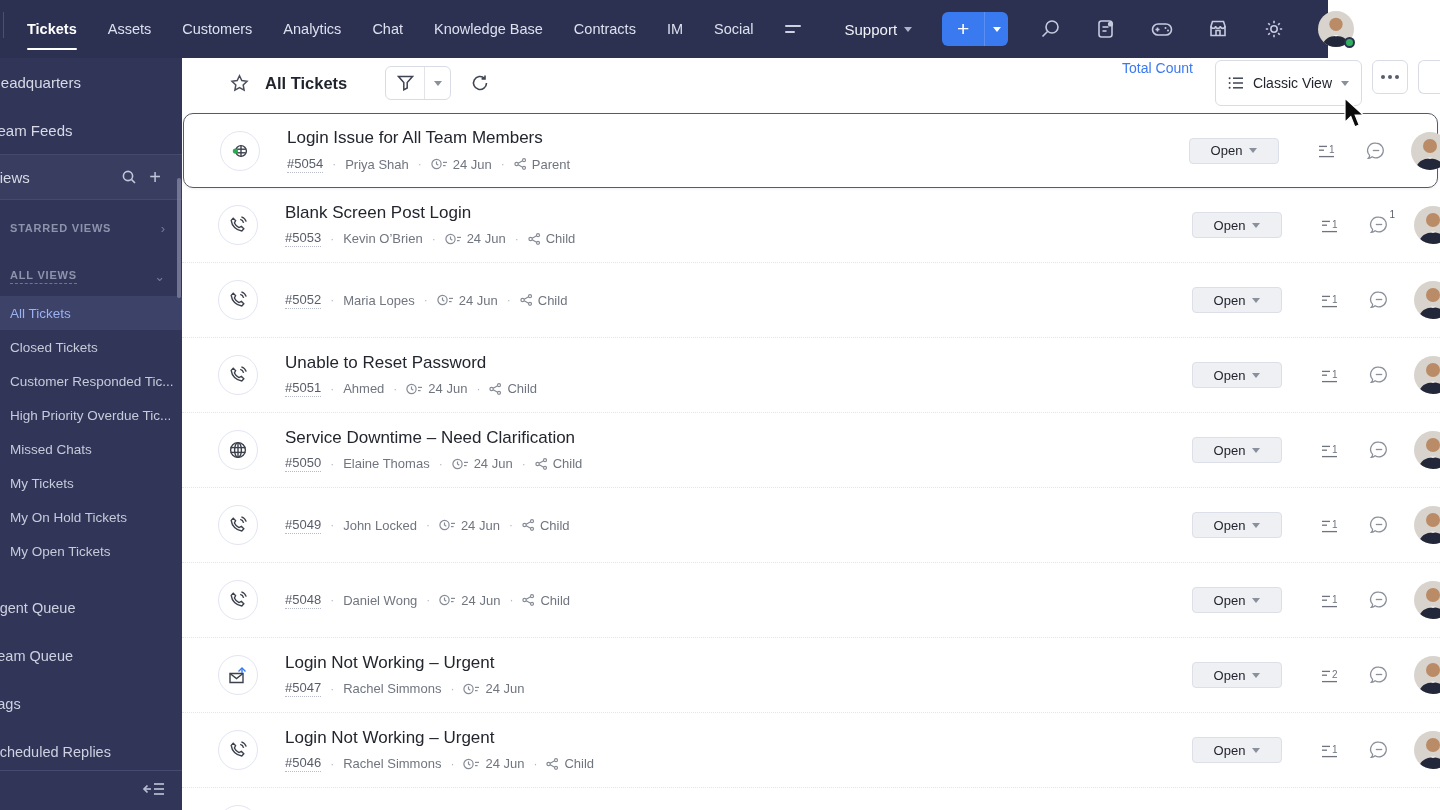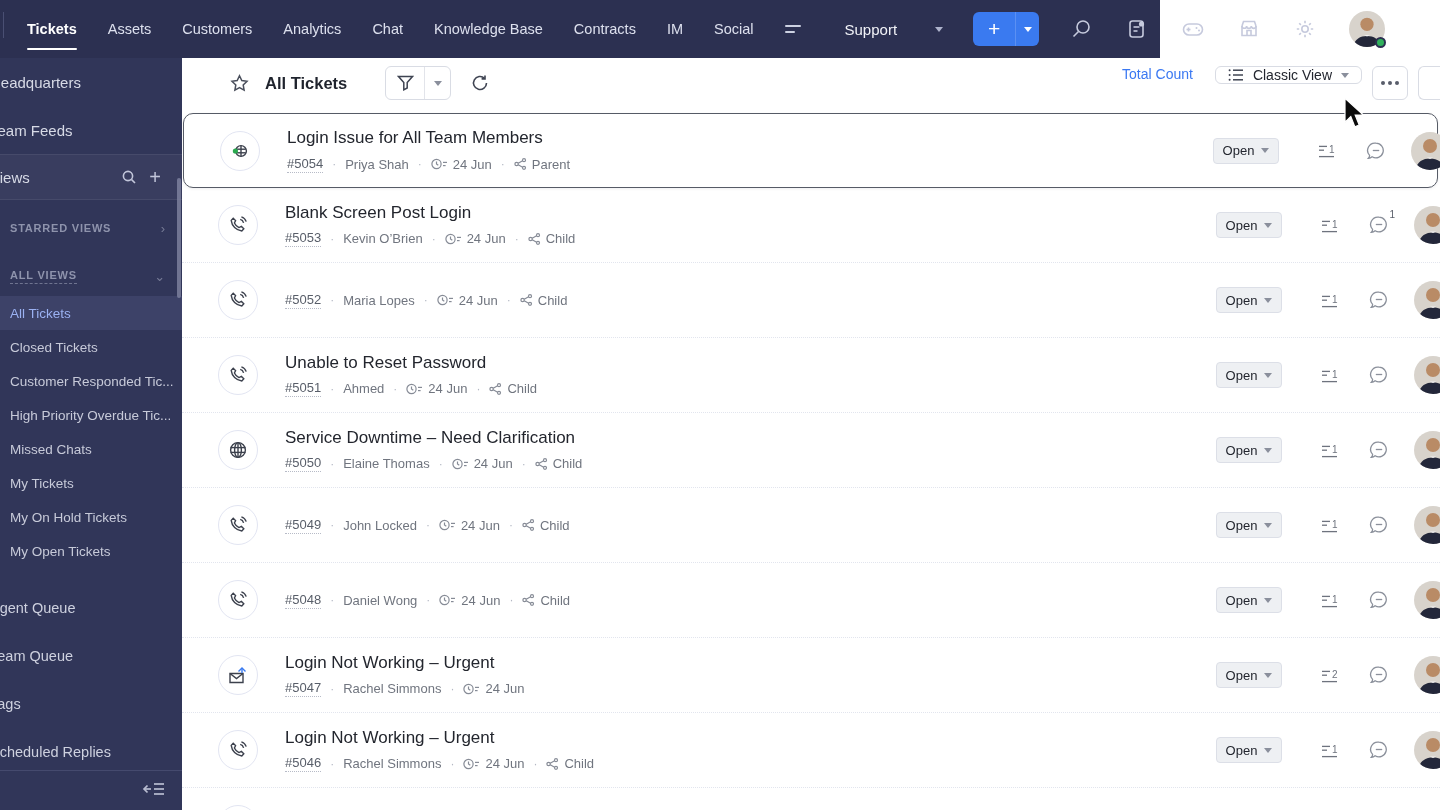--- a/index.html
+++ b/index.html
@@ -1,34 +1,34 @@
 <!DOCTYPE html>
 <html><head>
 <meta charset="utf-8">
 <style>
   * { margin:0; padding:0; box-sizing:border-box; }
   html,body { width:1440px; height:810px; overflow:hidden; background:#fff;
     font-family:"Liberation Sans", sans-serif; }
 
   
-  .topbar { position:absolute; left:0; top:0; width:1160px; height:58px;
+  .topbar { position:absolute; left:0; top:0; width:1328px; height:58px;
     background:#2c3051; display:flex; align-items:center; }
   .topbar-edge { position:absolute; left:3px; top:12px; width:1px; height:26px; background:#4a4f73; }
   .nav-items { display:flex; align-items:center; height:100%; padding-left:27px; }
   .nav-item { position:relative; color:#dde0ee; font-size:14.5px; margin-right:31px;
     height:100%; display:flex; align-items:center; cursor:pointer; white-space:nowrap; }
   .nav-item.active { color:#fff; font-weight:bold; }
   .nav-item.active::after { content:""; position:absolute; left:0; right:0; bottom:8px;
     height:2px; background:#fff; border-radius:1px; }
   .topbar-right { margin-left:auto; display:flex; align-items:center; padding-right:16px; }
   .reorder-icon { width:18px; margin-right:42px; cursor:pointer; }
   .reorder-icon i { display:block; height:2px; background:#cdd1e2; border-radius:1px; }
   .reorder-icon i:first-child { width:16px; margin-bottom:4px; }
   .reorder-icon i:last-child { width:10px; }
-  .support-dd { display:flex; align-items:center; color:#f2f3f8; font-size:15px; cursor:pointer; margin-right:30px;gap:31px; }
+  .support-dd { display:flex; align-items:center; color:#f2f3f8; font-size:15px; cursor:pointer; margin-right:30px; }
   .support-dd .caret { margin-left:7px; border-left:4px solid transparent; border-right:4px solid transparent;
     border-top:5px solid #aeb3cc; }
   .add-split { display:flex; height:34px; border-radius:6px; overflow:hidden; margin-right:30px; cursor:pointer; }
   .add-main { width:42px; background:#3a7af0; color:#fff; font-size:21px; display:flex;
     align-items:center; justify-content:center; font-weight:300; }
   .add-caret { width:24px; background:#3a7af0; border-left:1px solid #5b90f3; display:flex;
     align-items:center; justify-content:center; }
   .add-caret span { border-left:4px solid transparent; border-right:4px solid transparent; border-top:5px solid #fff; }
   .tb-icon { width:24px; height:24px; margin-right:32px; display:flex; align-items:center;
     justify-content:center; cursor:pointer; }
@@ -82,21 +82,21 @@
     overflow:hidden; margin-left:22px; cursor:pointer; }
   .filter-main { width:38px; display:flex; align-items:center; justify-content:center; }
   .filter-main svg { stroke:#3f4452; fill:none; stroke-width:1.5; }
   .filter-caret { width:26px; border-left:1px solid #e2e4ea; display:flex; align-items:center; justify-content:center; }
   .filter-caret span, .cv-caret, .open-caret { border-left:4px solid transparent;
     border-right:4px solid transparent; border-top:5px solid #8a8f9c; }
   .refresh-btn { margin-left:20px; cursor:pointer; display:flex; }
   .refresh-btn svg { stroke:#3f4452; fill:none; stroke-width:1.6; }
   .mh-right { margin-left:auto; display:flex; align-items:flex-start; }
   .total-count { color:#3a78f2; font-size:14px; cursor:pointer; margin-right:22px; white-space:nowrap; }
-  .classic-view { height:18px; border:1px solid #d9dce4; border-radius:6px; display:flex;
+  .classic-view { height:46px; border:1px solid #d9dce4; border-radius:6px; display:flex;
     align-items:center; padding:0 12px; cursor:pointer; margin-right:10px; white-space:nowrap; }
   .cv-list-icon { margin-right:9px; display:flex; }
   .cv-list-icon svg { stroke:#3f4452; fill:none; stroke-width:1.5; }
   .classic-view .lbl { font-size:14px; color:#23262f; margin-right:9px; }
   .more-btn { height:34px; width:36px; border:1px solid #d9dce4; border-radius:6px; display:flex;
     align-items:center; justify-content:center; cursor:pointer; margin-right:10px; }
   .more-btn i { width:4px; height:4px; border-radius:50%; background:#585d6a; margin:0 1.5px; }
   .edge-btn { height:34px; width:22px; border:1px solid #d9dce4; border-radius:6px 0 0 6px;
     border-right:none; cursor:pointer; }
 
@@ -110,21 +110,21 @@
     display:flex; align-items:center; justify-content:center; flex:none; }
   .chan-circle svg { stroke:#3c414d; fill:none; stroke-width:1.4; }
   .t-text { margin-left:27px; min-width:0; }
   .t-title { font-size:17px; font-weight:500; color:#23262e; line-height:1.2; margin-bottom:7px; white-space:nowrap; }
   .t-meta { display:flex; align-items:center; font-size:13px; color:#70757f; white-space:nowrap; }
   .t-num { color:#585e69; border-bottom:1px dotted #b7bbc7; padding-bottom:1px; }
   .t-meta .dot { color:#b4b8c4; margin:0 9px; font-size:12px; }
   .meta-ic { display:flex; align-items:center; margin-right:5px; }
   .meta-ic svg { stroke:#868b96; fill:none; stroke-width:1.2; }
   .t-spacer { flex:1; }
-  .open-btn { width:66px; height:26px; background:#eef0f3; border:1px solid #dcdfe7; border-radius:4px;
+  .open-btn { width:90px; height:26px; background:#eef0f3; border:1px solid #dcdfe7; border-radius:4px;
     display:flex; align-items:center; justify-content:center; font-size:13px; color:#23262f;
     cursor:pointer; flex:none; }
   .open-btn .lbl { margin-right:7px; }
   .thread-ind { width:20px; margin-left:38px; flex:none; display:flex; justify-content:center; cursor:pointer; }
   .thread-ind svg { stroke:#6e737e; fill:none; stroke-width:1.3; }
   .thread-ind text { fill:#6e737e; stroke:none; font-size:10px; font-family:"Liberation Sans",sans-serif; }
   .bubble-ind { position:relative; margin-left:29px; flex:none; display:flex; cursor:pointer; }
   .bubble-ind svg { stroke:#8b909b; fill:none; stroke-width:1.3; }
   .bubble-ind sup { position:absolute; top:-6px; right:-6px; font-size:10px; color:#595e69; }
   .row-avatar { width:38px; height:38px; border-radius:50%; overflow:hidden; margin-left:25px;

